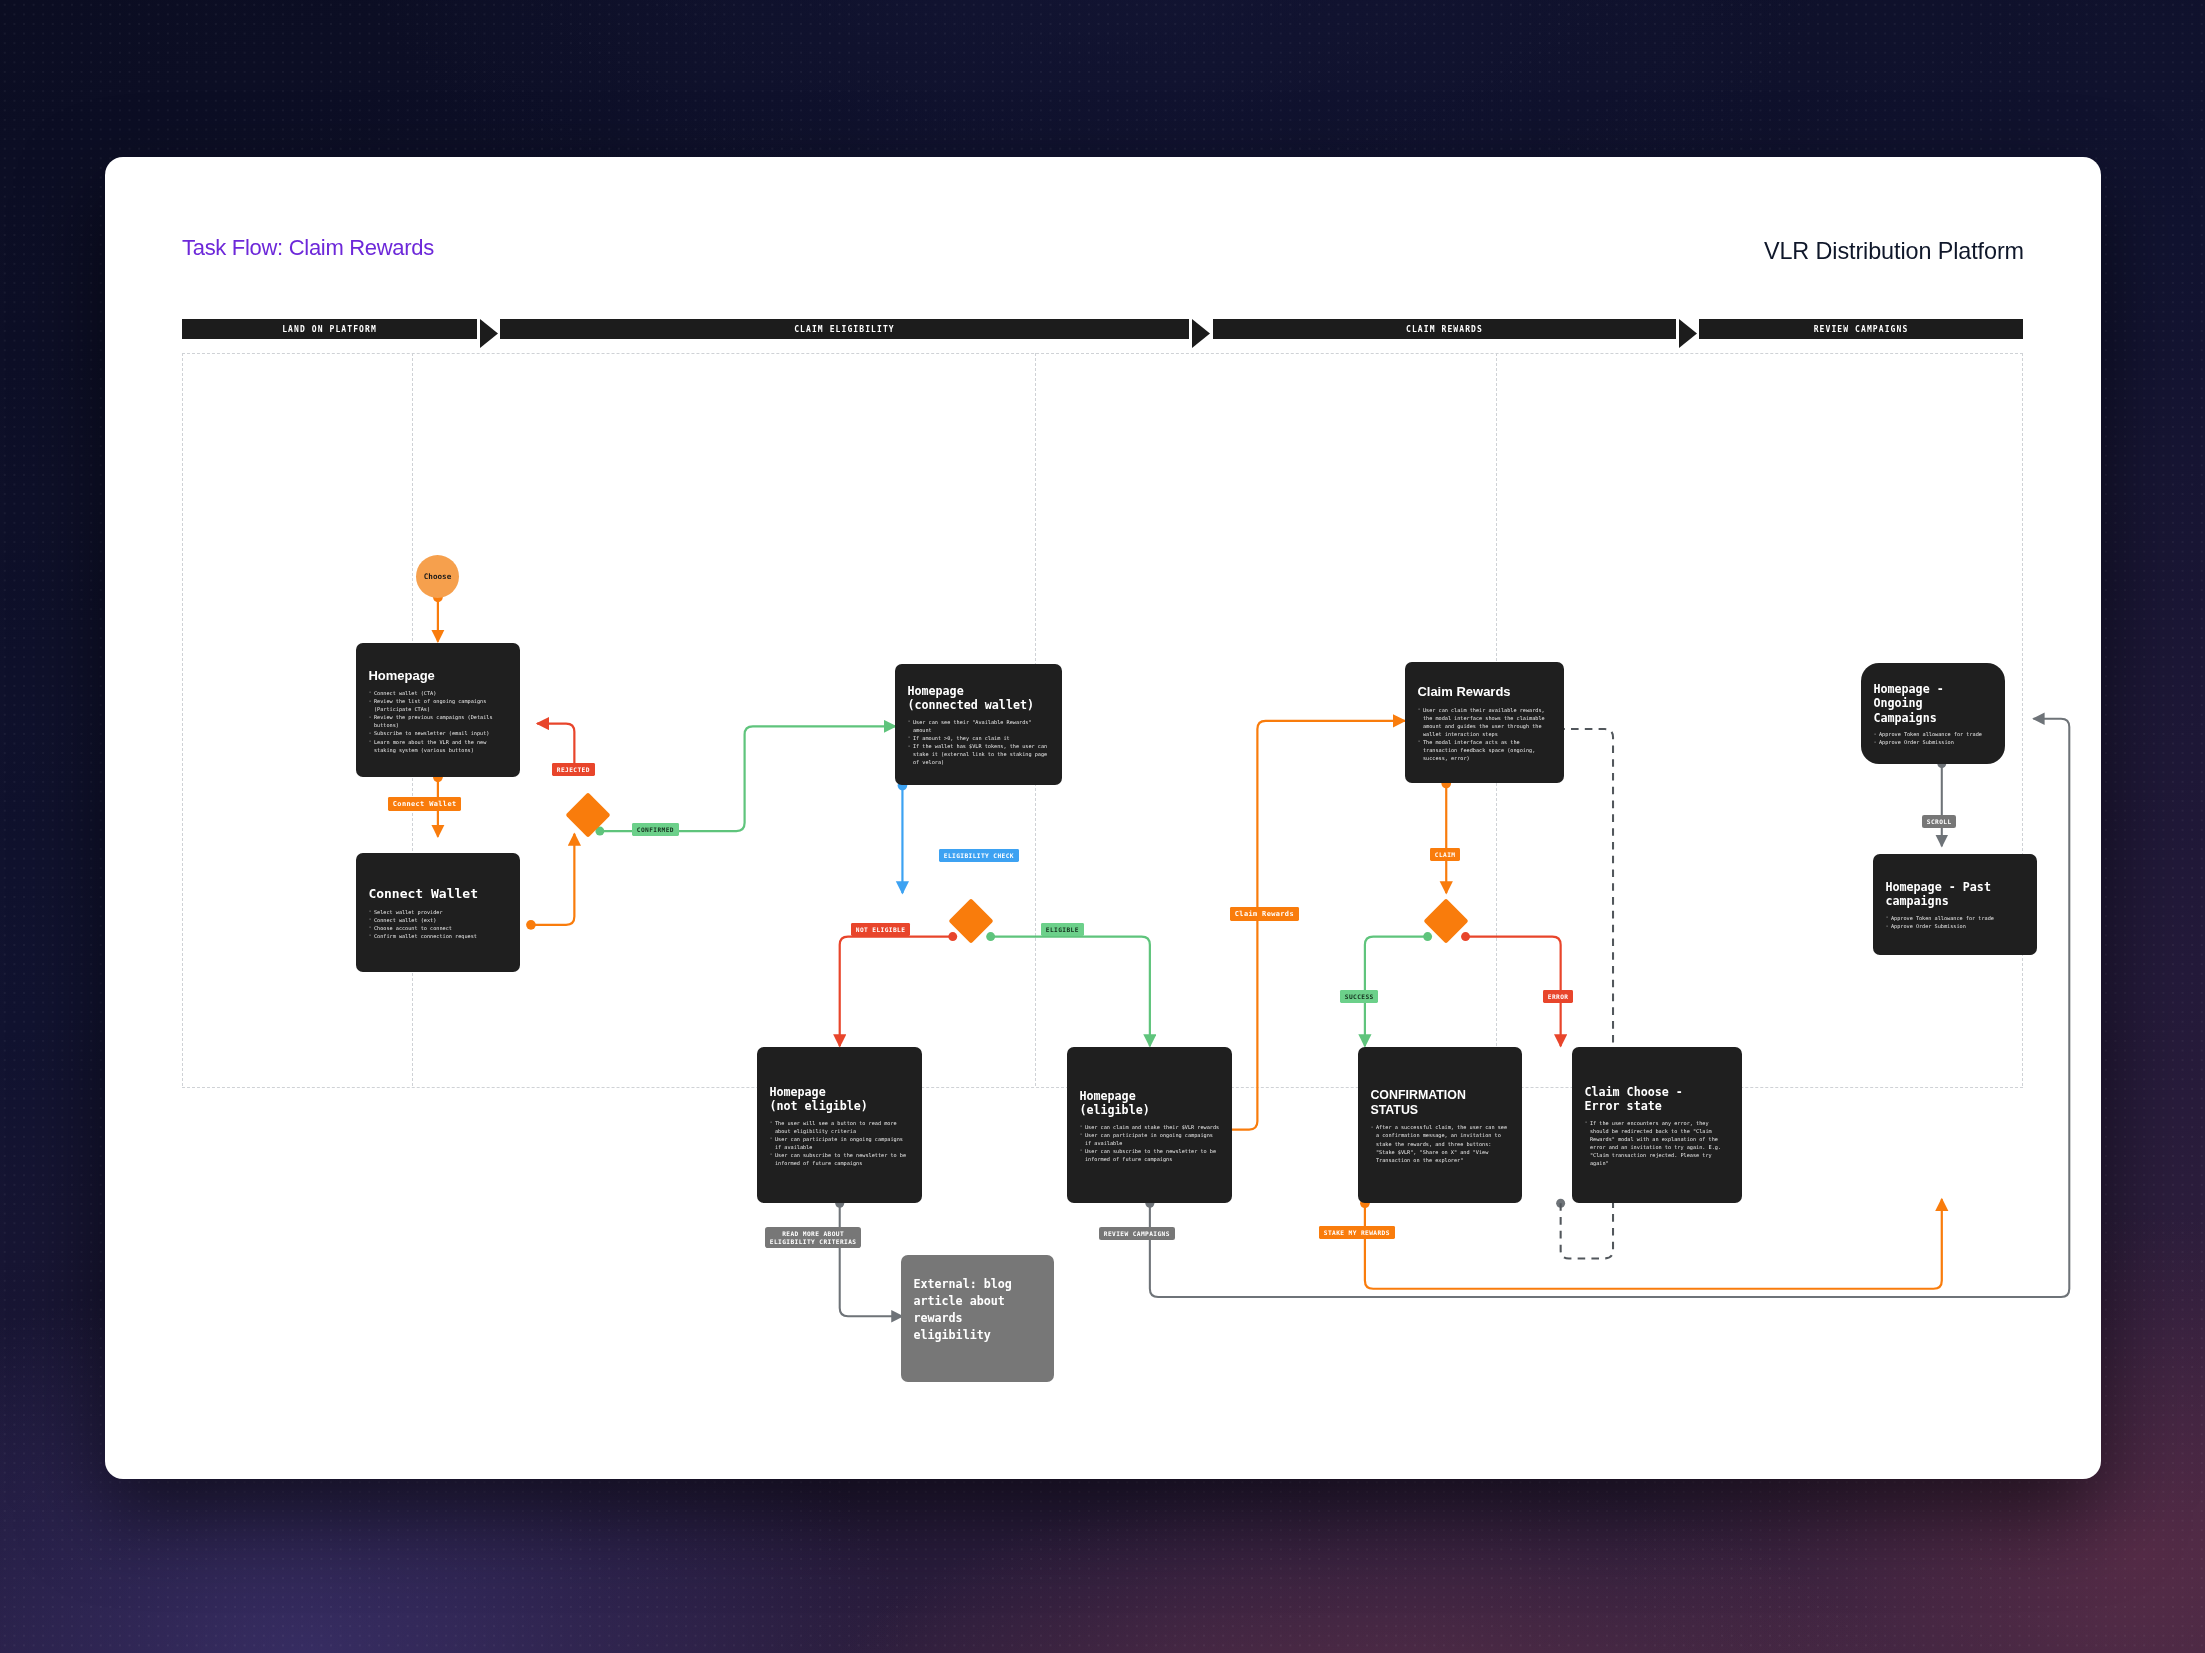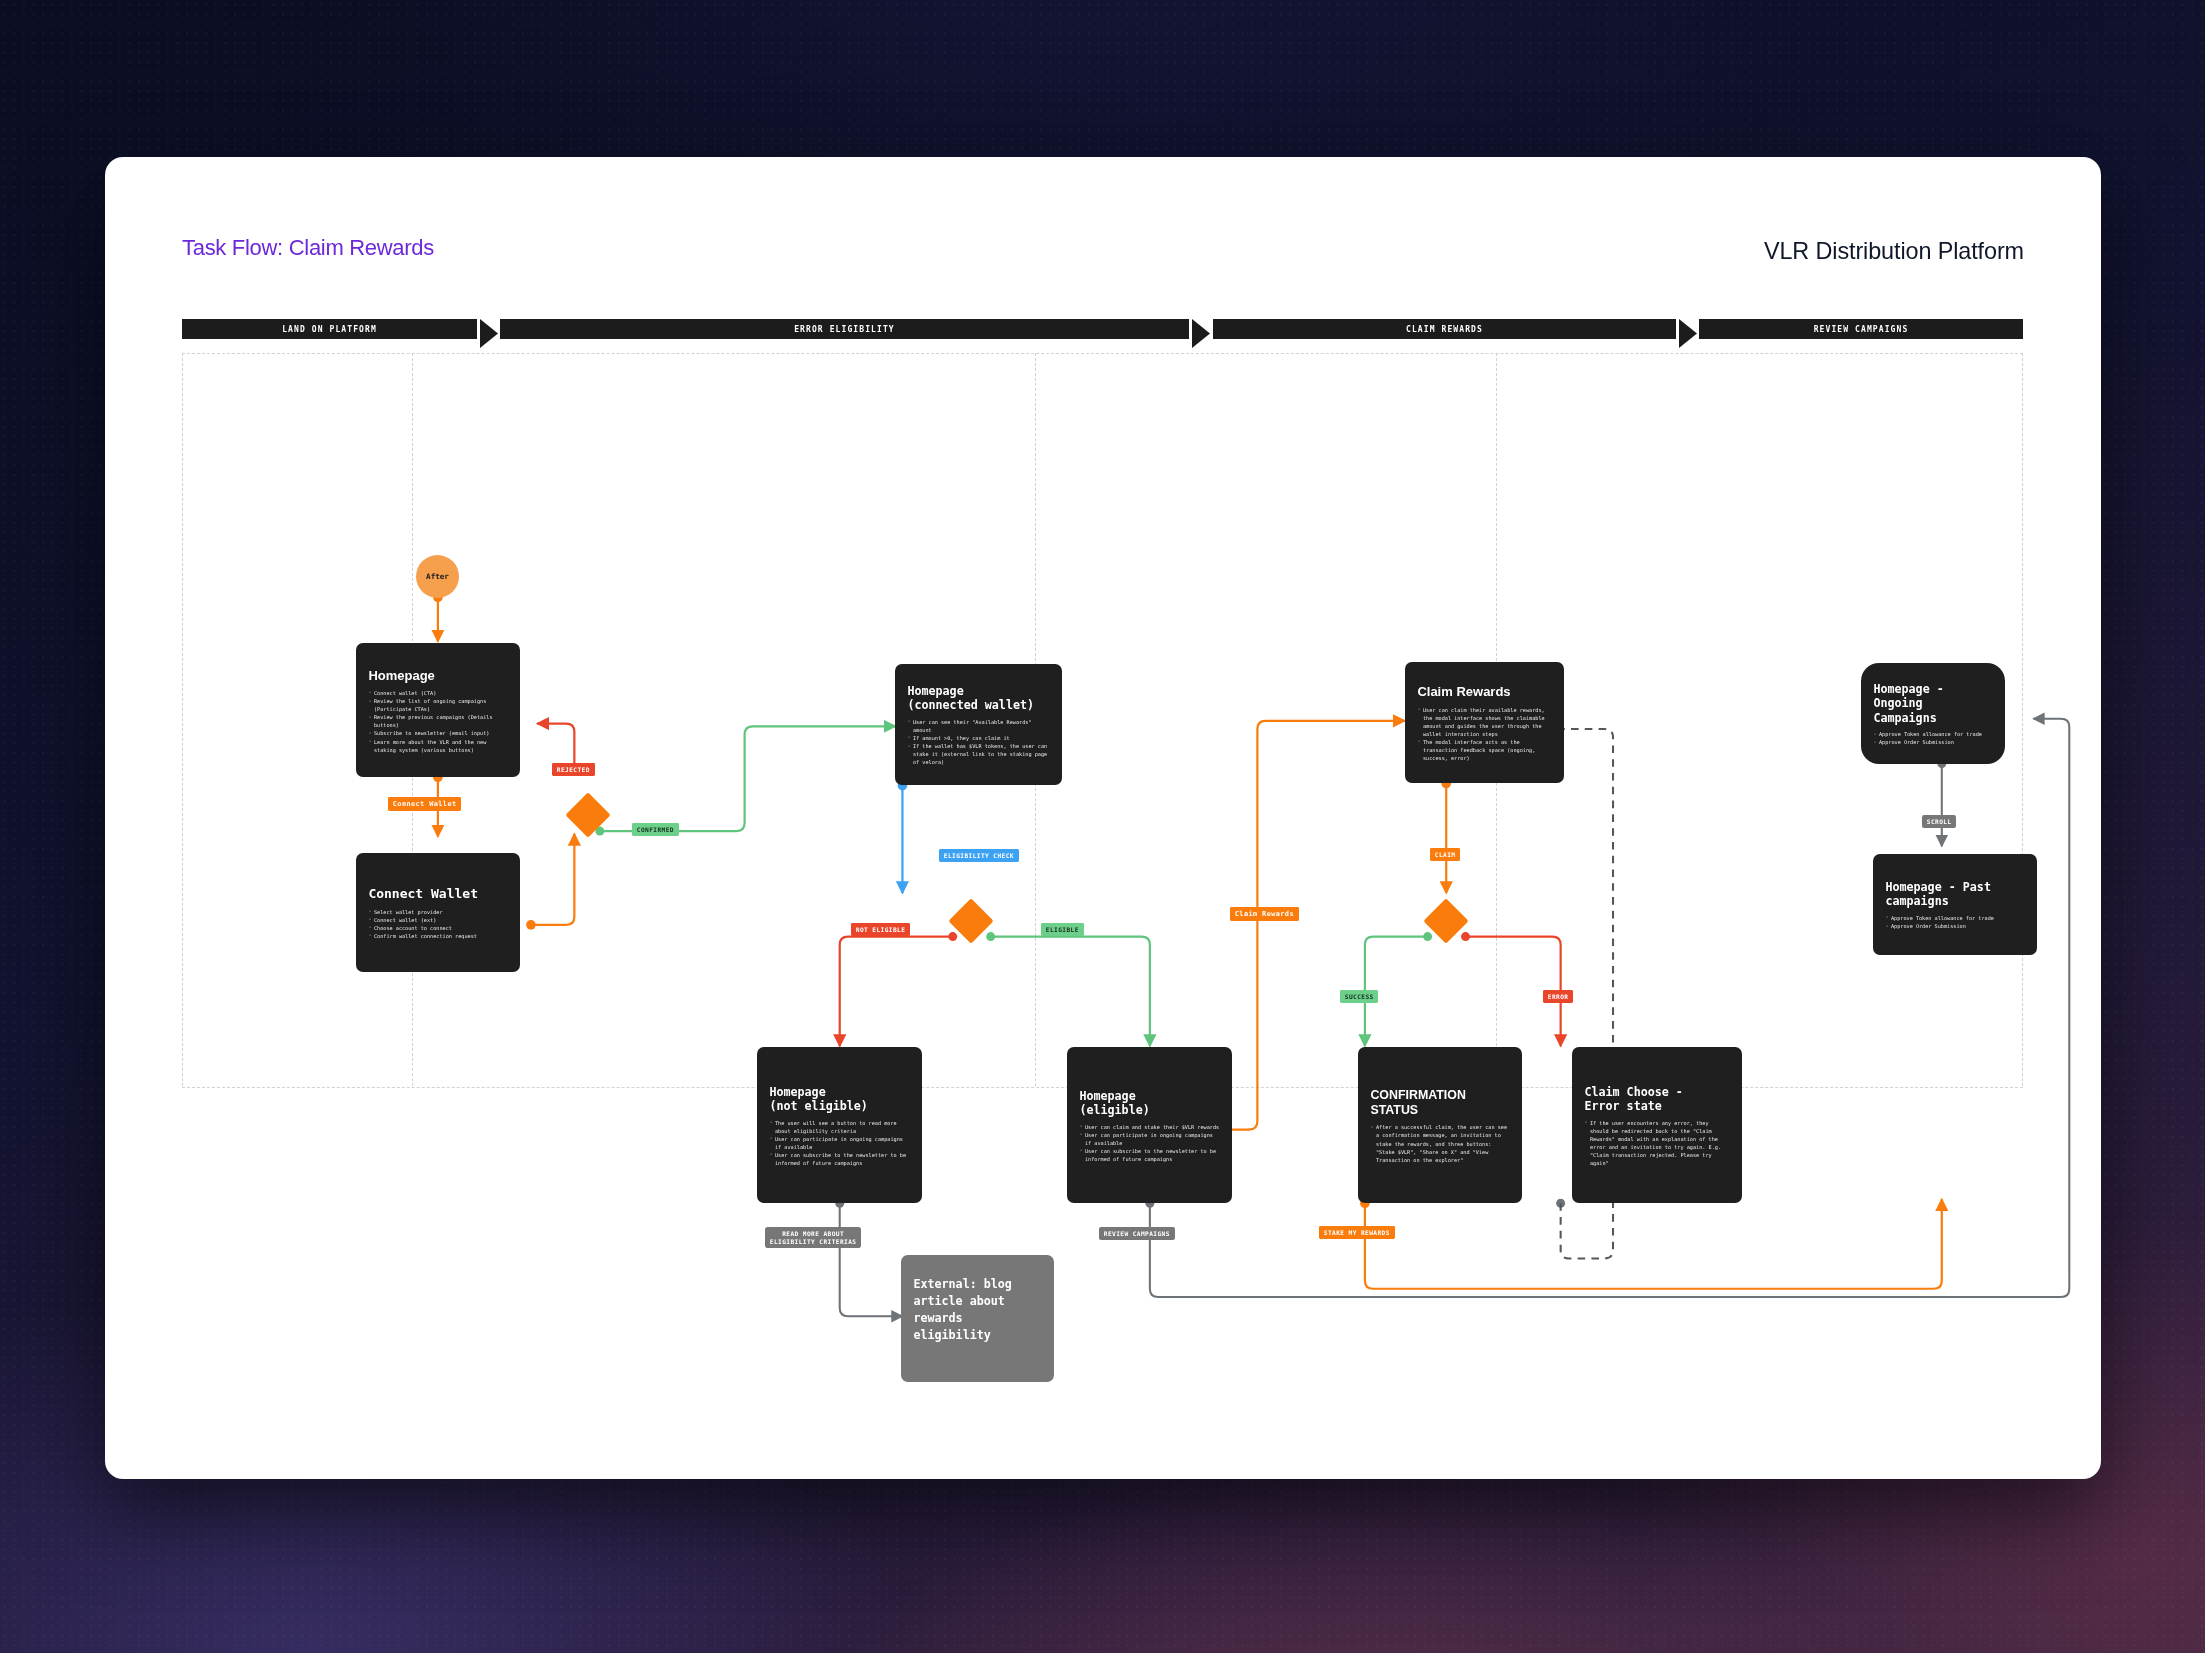--- a/index.html
+++ b/index.html
@@ -134,21 +134,21 @@
 
   <div id="page-title">Task Flow: Claim Rewards</div>
   <div id="platform-name">VLR Distribution Platform</div>
 
   <div id="stage-bar">
     <div class="stage-chip" style="left:0; width:295px;">
       <span>LAND ON PLATFORM</span>
     </div>
     <div class="stage-notch" style="left:298px;"></div>
     <div class="stage-chip" style="left:318px; width:689px;">
-      <span>ERROR ELIGIBILITY</span>
+      <span>CLAIM ELIGIBILITY</span>
     </div>
     <div class="stage-notch" style="left:1010px;"></div>
     <div class="stage-chip" style="left:1031px; width:463px;">
       <span>CLAIM REWARDS</span>
     </div>
     <div class="stage-notch" style="left:1497px;"></div>
     <div class="stage-chip" style="left:1517px; width:324px;">
       <span>REVIEW CAMPAIGNS</span>
     </div>
   </div>
@@ -225,21 +225,21 @@
     <circle cx="1828" cy="1518" r="7" fill="#F97C0C"></circle>
     <path d="M1828,1518 L1828,1630 Q1828,1642 1840,1642 L2653,1642 Q2665,1642 2665,1630 L2665,1512" stroke="#F97C0C" stroke-width="3.2" fill="none" marker-end="url(#ah-orange)"></path>
 
     <circle cx="2112" cy="1518" r="6.5" fill="#6e7378"></circle>
     <path d="M2112,1518 L2112,1586 Q2112,1598 2124,1598 L2176,1598 Q2188,1598 2188,1586 L2188,842 Q2188,830 2176,830 L2022,830" stroke="#52575c" stroke-width="3" stroke-dasharray="11 9" fill="none" marker-end="url(#ah-grey)"></path>
 
     <circle cx="2665" cy="880" r="6.5" fill="#6e7378"></circle>
     <path d="M2665,880 L2665,1000" stroke="#6e7378" stroke-width="3" fill="none" marker-end="url(#ah-grey)"></path>
   </svg>
 
-  <div id="start-node">After</div>
+  <div id="start-node">Choose</div>
 
   <div class="node internal" style="left:251px; top:486px; width:164px; height:134px;">
     <div class="node-title sans" style="font-size:13px;">Homepage</div>
     <ul>
       <li>Connect wallet (CTA)</li>
       <li>Review the list of ongoing campaigns (Participate CTAs)</li>
       <li>Review the previous campaigns (Details buttons)</li>
       <li>Subscribe to newsletter (email input)</li>
       <li>Learn more about the VLR and the new staking system (various buttons)</li>
     </ul>

